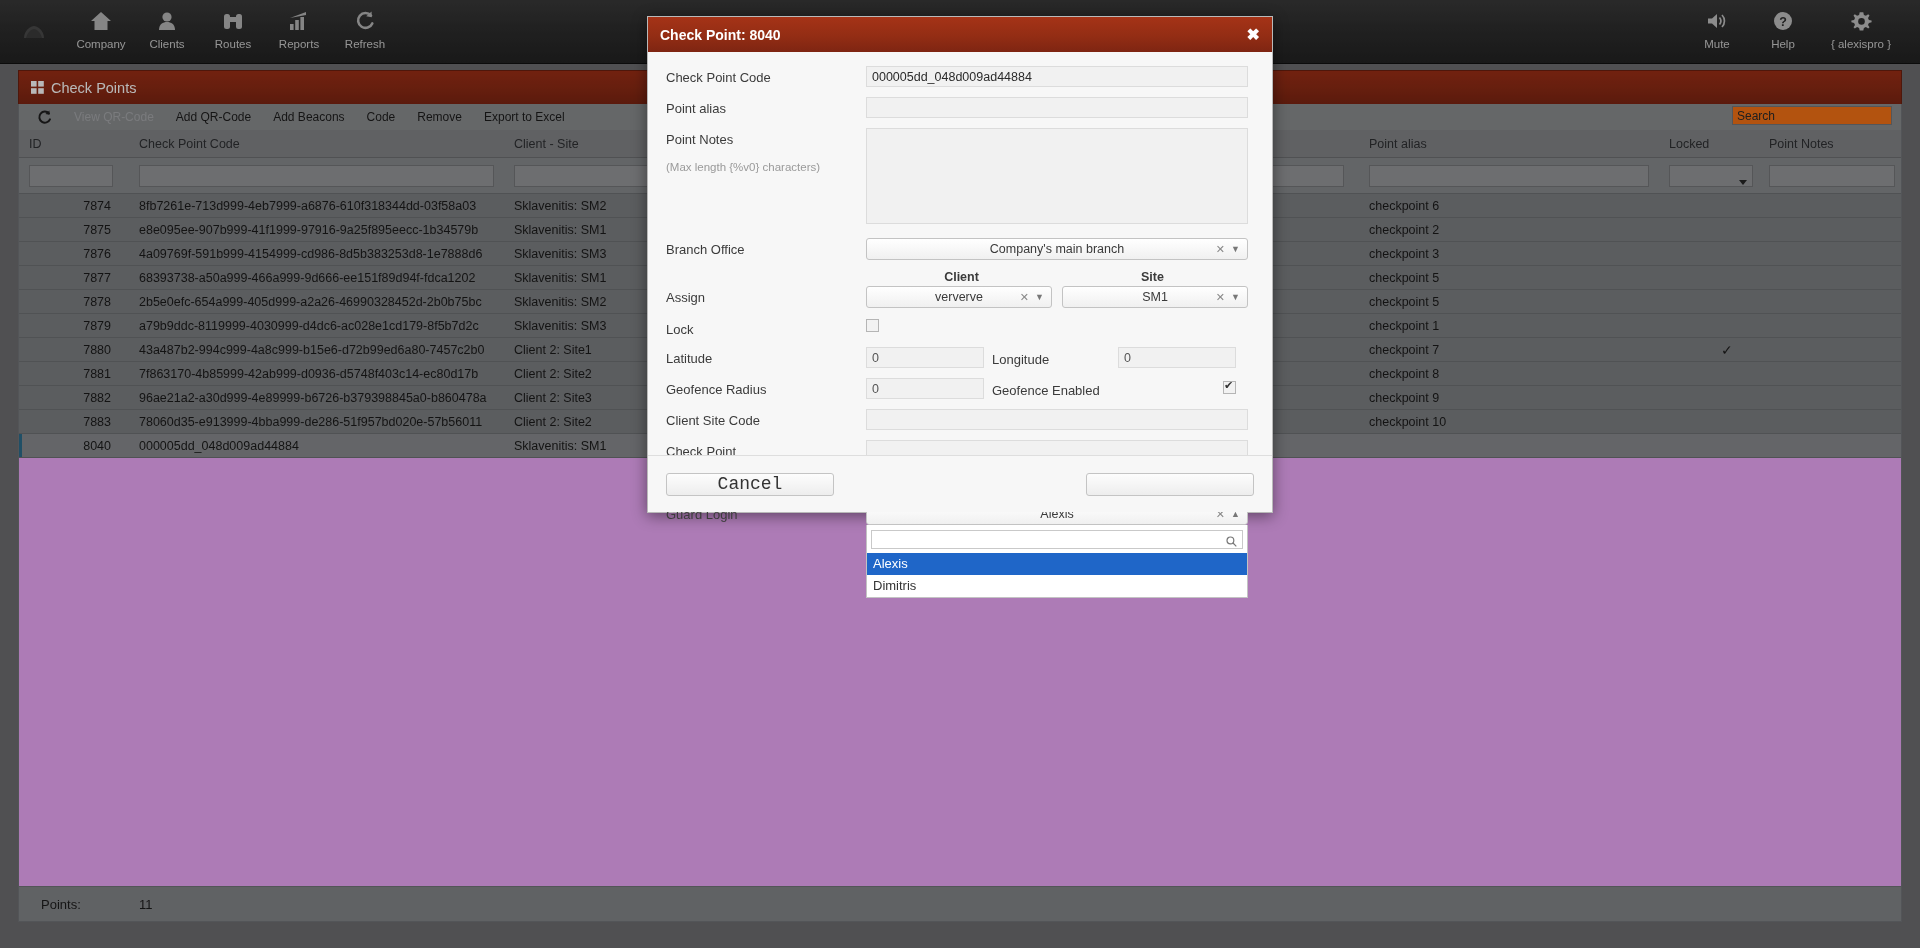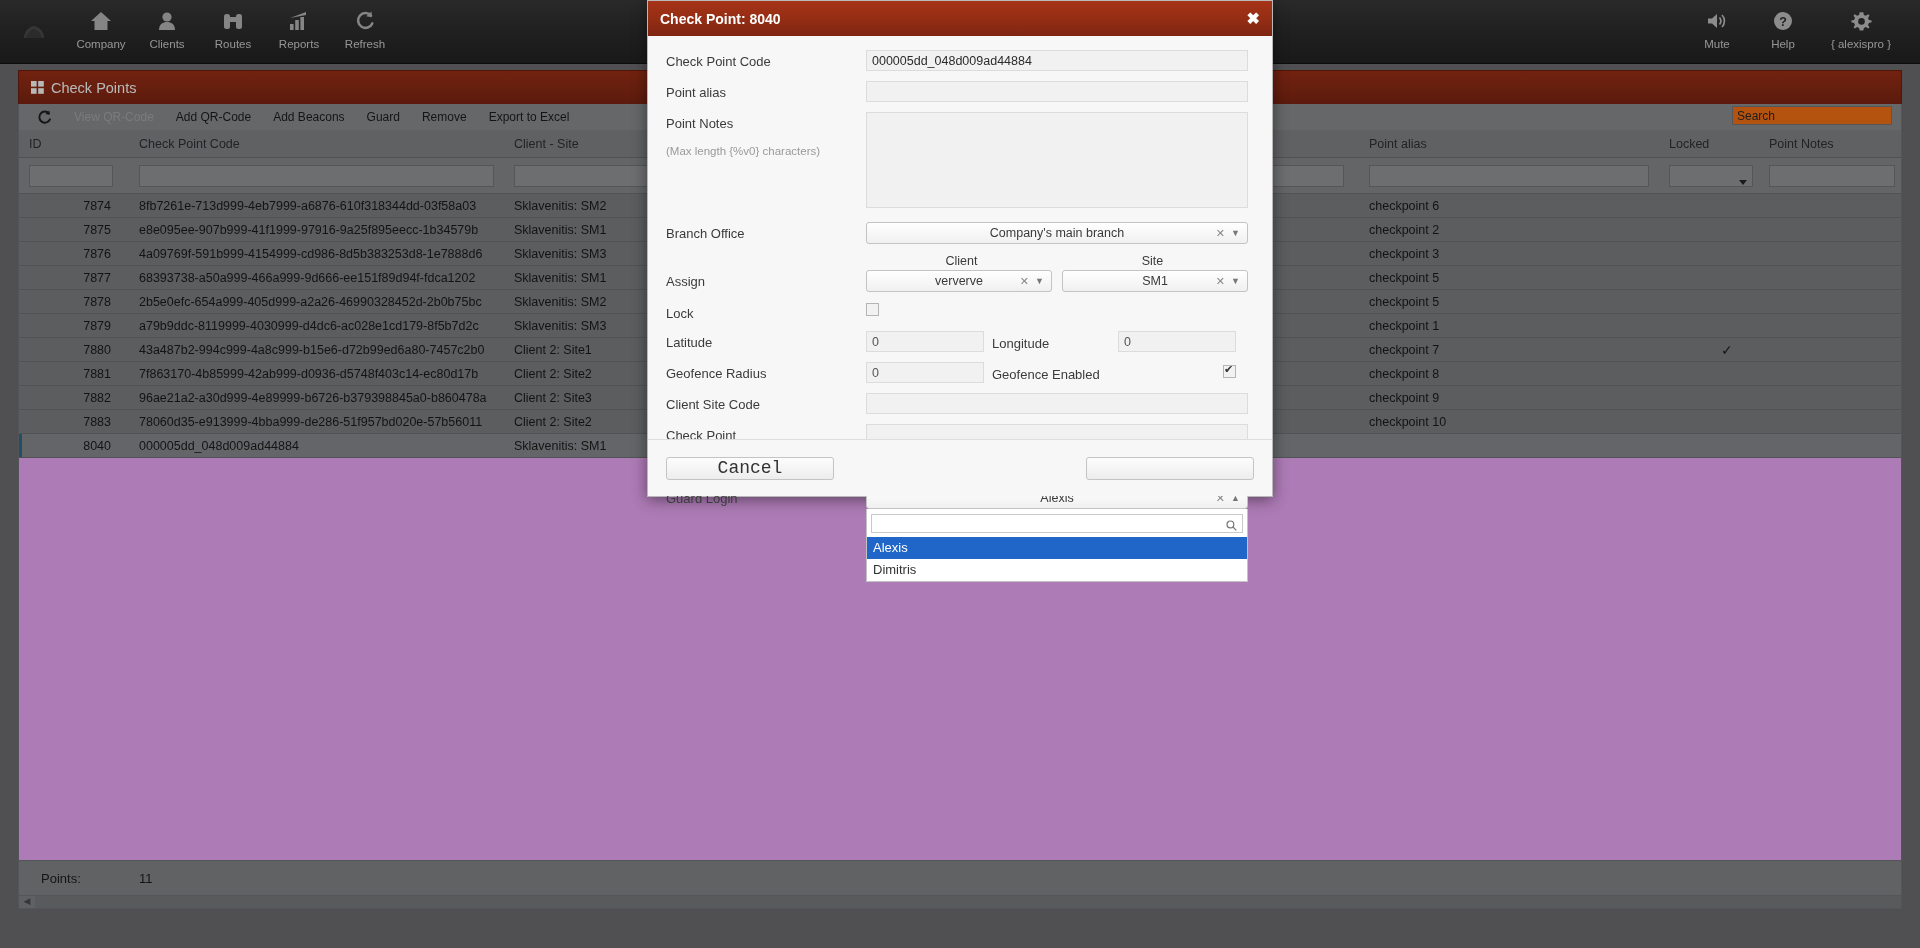--- a/index.html
+++ b/index.html
@@ -95,31 +95,31 @@
   .cell.notes { width: 140px; }
 
   .hscroll {
     position: absolute; left: 0; bottom: 0; width: 100%; height: 16px;
     background: #84868a; border-top: 1px solid #6e7073; display: flex; align-items: center;
   }
   .hscroll .arrow { width: 16px; text-align: center; font-size: 9px; color: #4a4c4f; cursor: pointer; }
   .hscroll .track { flex: 1; height: 14px; background: #7b7d80; }
 
   .statusbar {
-    position: absolute; left: 18px; top: 860px; width: 1884px; height: 36px;
+    position: absolute; left: 18px; top: 886px; width: 1884px; height: 36px;
     background: #86888b; border: 1px solid #74767a; color: #1d1d1d; font-size: 13px;
     display: flex; align-items: center;
   }
   .statusbar .lab { padding-left: 22px; width: 120px; }
   .statusbar .val { }
 
   
   .overlay { position: absolute; left:0; top:0; width: 1920px; height: 948px; background: rgba(0,0,0,0.28); }
   .modal {
-    position: absolute; left: 647px; top: 0; width: 626px; height: 497px;
+    position: absolute; left: 647px; top: 16px; width: 626px; height: 497px;
     background: #f7f7f7; border: 1px solid #b9b9b9; box-shadow: 0 3px 14px rgba(0,0,0,0.45);
   }
   .modal-head {
     height: 35px; background: linear-gradient(to bottom, #a53317 0%, #932d14 55%, #7e2512 100%);
     color: #fff; font-size: 14px; font-weight: bold; display: flex; align-items: center;
     padding: 0 12px; justify-content: space-between;
   }
   .modal-close { color: #fff; font-size: 16px; font-weight: bold; cursor: pointer; line-height: 1; }
   .modal-body { padding: 14px 24px 0 18px; position: relative; height: 497px; }
   .frow { display: flex; align-items: flex-start; margin-bottom: 10px; }
@@ -134,21 +134,21 @@
     width: 100%; height: 22px; background: linear-gradient(to bottom,#fff 0%, #f0f0f0 100%);
     border: 1px solid #c3c3c3; border-radius: 3px; position: relative;
     font-size: 12.5px; color: #3a3a3a; display: flex; align-items: center; justify-content: center; cursor: pointer;
   }
   .select2 .s2x { position: absolute; right: 22px; color: #888; font-size: 11px; cursor: pointer; }
   .select2 .s2c { position: absolute; right: 7px; color: #777; font-size: 9px; }
   .select2.plain { justify-content: center; }
   .hint { font-size: 11.5px; color: #9a9a9a; }
   .colhdr { display: flex; margin-bottom: 2px; }
   .colhdr .sp { width: 200px; flex-shrink: 0; }
-  .colhdr .ch { flex: 1; text-align: center; font-size: 12.5px; color: #3b3b3b; }
+  .colhdr .ch { flex: 1; text-align: center; font-size: 12.5px; color: #3b3b3b; font-weight: bold; }
   .two { display: flex; gap: 10px; }
   .two > * { flex: 1; }
   .cb { width: 13px; height: 13px; border: 1px solid #b5b5b5; background: #f2f2f2; display:inline-block; position: relative; cursor: pointer;}
   .cb.on::after {
     content: "✔"; position: absolute; left: 0px; top: -3px; font-size: 11px; color: #333;
   }
   .inline-lab { font-size: 13px; color: #3b3b3b; padding-top: 3px; }
   .sm-txt { width: 118px; height: 21px; background: #f1f1f1; border: 1px solid #dcdcdc; font-size: 12.5px; color:#555; padding: 0 5px; font-family:"Liberation Sans",sans-serif;}
 
   .modal-foot {
@@ -287,21 +287,21 @@
     <div class="toolbar">
       <span class="tb-refresh">
         <svg width="15" height="15" viewBox="0 0 20 20">
             <path d="M16 4.5 A7.4 7.4 0 1 0 17.3 12.4" stroke="#1f1f1f" stroke-width="2.6" fill="none" stroke-linecap="round"></path>
             <path d="M16.6 0.6 L16.6 6.2 L11.2 5.3 Z" fill="#1f1f1f"></path>
           </svg>
       </span>
       <span class="tb-btn disabled">View QR-Code</span>
       <span class="tb-btn">Add QR-Code</span>
       <span class="tb-btn">Add Beacons</span>
-      <span class="tb-btn">Guard</span>
+      <span class="tb-btn">Code</span>
       <span class="tb-btn">Remove</span>
       <span class="tb-btn">Export to Excel</span>
     </div>
     <input class="search-box" value="Search" style="">
 
     <div class="grid-wrap">
       <div class="grid-head">
         <div class="gcol c-id">ID</div>
         <div class="gcol c-code">Check Point Code</div>
         <div class="gcol c-cs">Client - Site</div>

